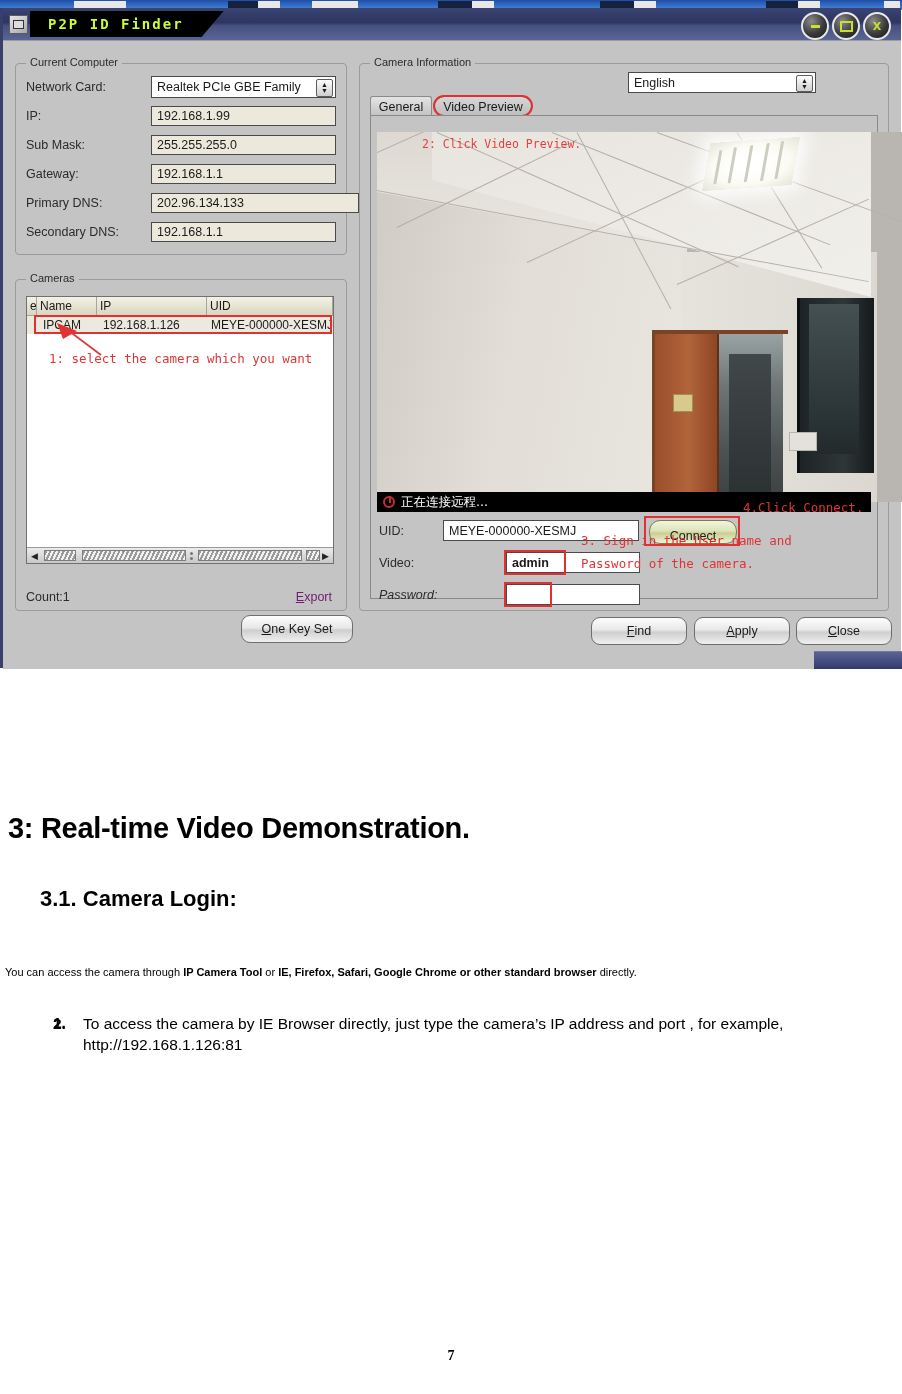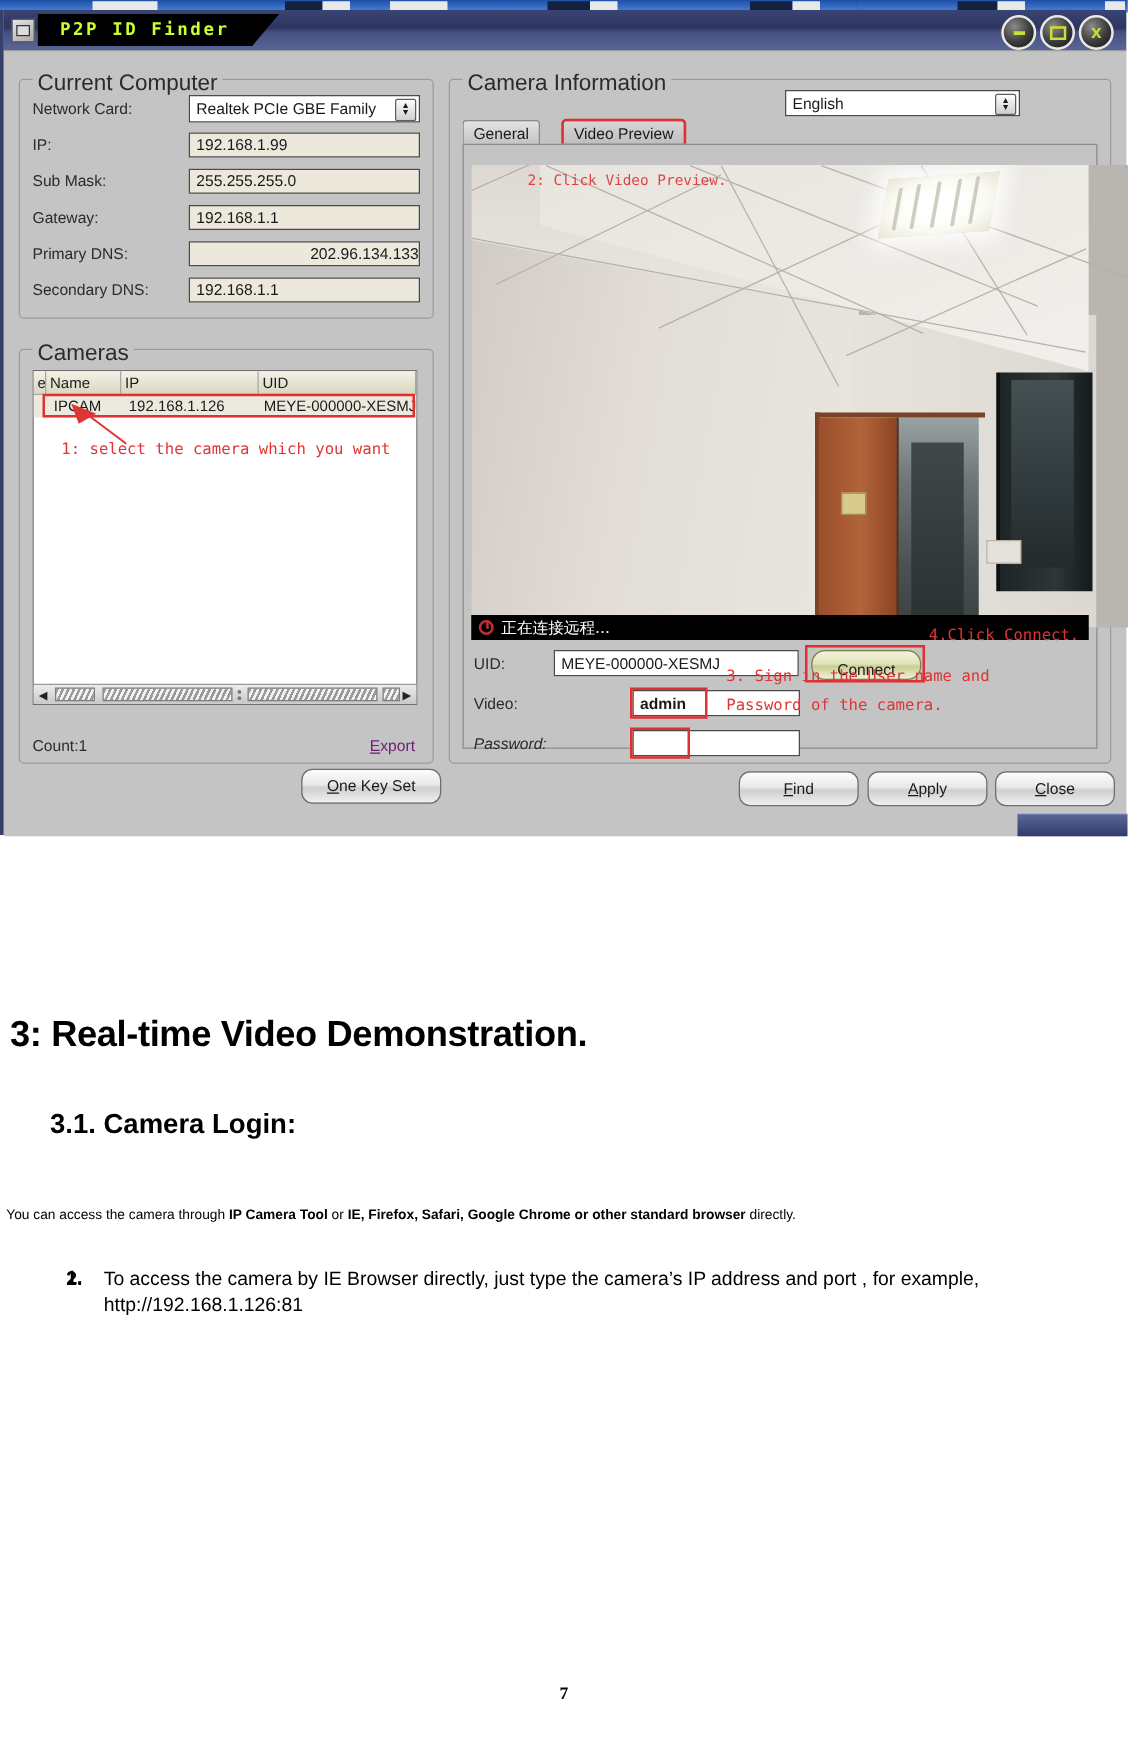--- a/index.html
+++ b/index.html
@@ -85,21 +85,21 @@
   
   .groupbox {
     position: absolute;
     border: 1px solid #9b9b9b;
     border-radius: 4px;
     background: #c4c4c4;
   }
   .group-title {
     position: absolute; top: -8px; left: 10px;
     background: #c4c4c4; padding: 0 4px;
-    font-size: 18px; color: #2b2b2b;
+    font-size: 11px; color: #2b2b2b;
   }
 
   #gb-computer { left: 12px; top: 22px; width: 330px; height: 190px; }
   #gb-cameras  { left: 12px; top: 238px; width: 330px; height: 330px; }
   #gb-caminfo  { left: 356px; top: 22px; width: 528px; height: 546px; }
 
   .field-label {
     position: absolute; font-size: 12.5px; color: #2b2b2b; white-space: nowrap;
   }
   .textfield {
@@ -419,21 +419,21 @@
         </div>
         <div class="textfield" style="left:135px; top:42px; width:185px; height:20px;">
           <span>192.168.1.99</span>
         </div>
         <div class="textfield" style="left:135px; top:71px; width:185px; height:20px;">
           <span>255.255.255.0</span>
         </div>
         <div class="textfield" style="left:135px; top:100px; width:185px; height:20px;">
           <span>192.168.1.1</span>
         </div>
-        <div class="textfield" style="left:135px; top:129px; width:185px; height:20px;justify-content:flex-end;">
+        <div class="textfield" style="left:135px; top:129px; width:208px; height:20px;">
           <span>202.96.134.133</span>
         </div>
         <div class="textfield" style="left:135px; top:158px; width:185px; height:20px;">
           <span>192.168.1.1</span>
         </div>
       </div>
 
       <div class="groupbox" id="gb-cameras">
         <span class="group-title">Cameras</span>
 
@@ -473,21 +473,21 @@
       <div class="groupbox" id="gb-caminfo">
         <span class="group-title">Camera Information</span>
 
         <div class="combo lang-combo">
           <span>English</span>
           <span class="spin">▲<br>▼</span>
         </div>
 
         <div class="tabstrip">
           <div class="tab" style="left:0px; width:62px;">General</div>
-          <div class="tab tab-selected" style="left:80px; width:98px;">Video Preview</div>
+          <div class="tab tab-selected" style="left:64px; width:98px;border-radius:10px;">Video Preview</div>
         </div>
 
         <div class="tabpanel">
 
           <div class="video">
             <div class="vid-wall-left"></div>
             <div class="vid-wall-right"></div>
             <div class="vid-ceiling"></div>
             <div class="vid-ceiling2"></div>
 

